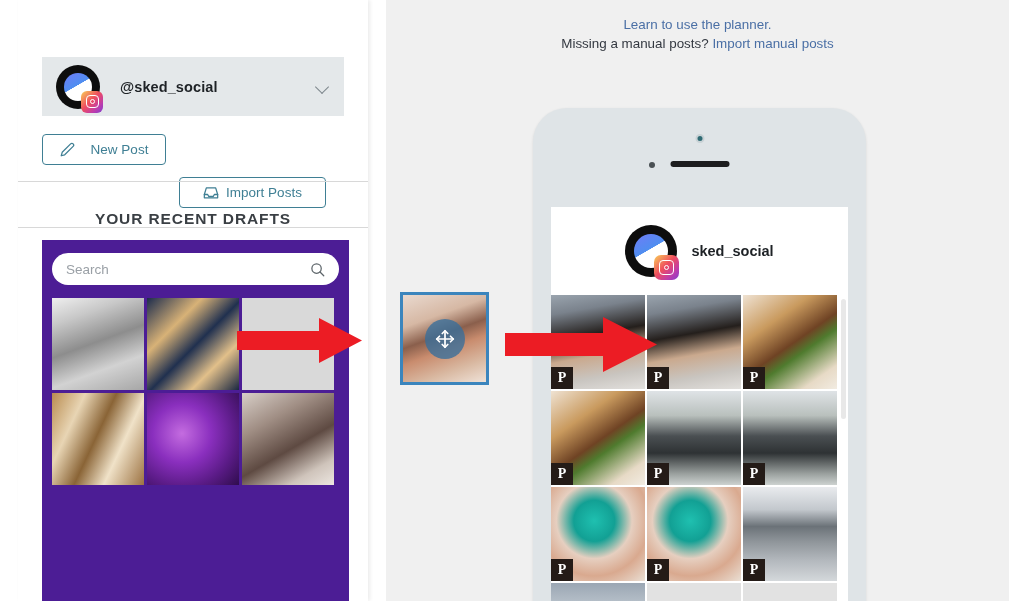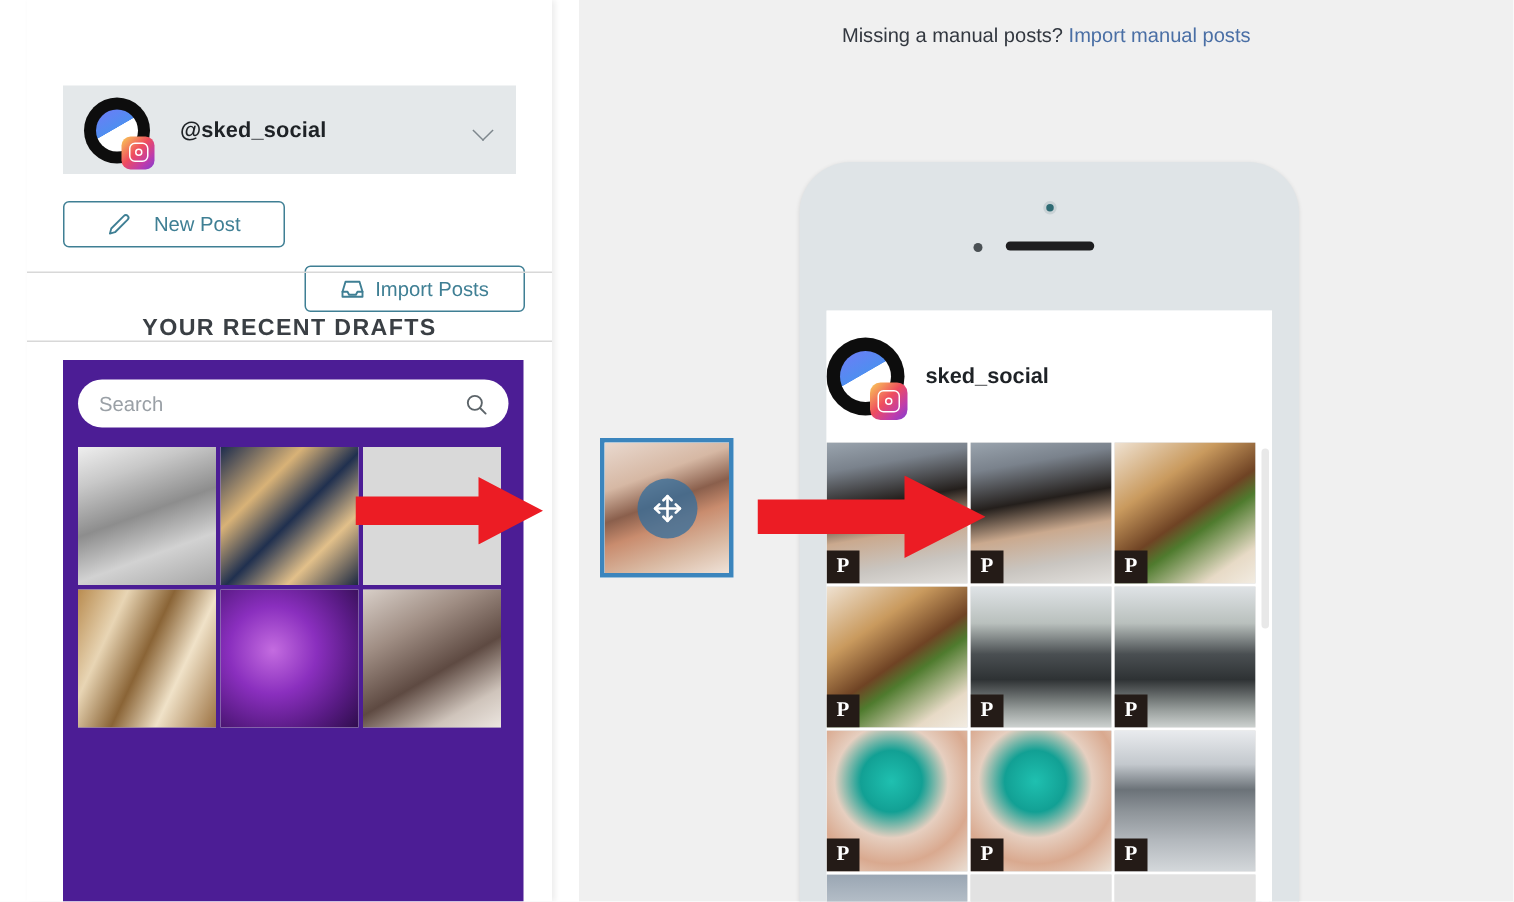--- a/index.html
+++ b/index.html
@@ -124,21 +124,21 @@
     background: #ffffff;
     color: #3f7f94;
     font-size: 13.5px;
     display: flex;
     align-items: center;
     justify-content: center;
     gap: 7px;
     cursor: pointer;
     font-family: "Liberation Sans", sans-serif;
   }
-  .btn-new-post { width: 148px; gap: 16px; }
+  .btn-new-post { width: 124px; gap: 16px; }
   .btn-import-posts { width: 147px; margin-top: 43px; }
 
   .ico { display: inline-flex; align-items: center; }
   .ico svg { display: block; }
 
   .divider {
     position: absolute;
     left: 0;
     width: 350px;
     height: 1px;
@@ -272,21 +272,21 @@
     width: 297px;
     height: 421px;
     background: #ffffff;
     overflow: hidden;
   }
 
   .phone-header {
     height: 88px;
     display: flex;
     align-items: center;
-    justify-content: flex-start;
+    justify-content: center;
     gap: 14px;
     background: #ffffff;
   }
   .phone-logo { position: relative; width: 52px; height: 52px; }
   .phone-logo .brand-ring { width: 52px; height: 52px; }
   .phone-logo .brand-inner { left: 9px; top: 9px; width: 34px; height: 34px; }
   .phone-logo .ig-badge { left: 29px; top: 30px; width: 25px; height: 25px; border-radius: 7px; }
   .phone-logo .ig-sq { width: 15px; height: 15px; }
   .phone-username {
     font-size: 14.5px;
@@ -468,20 +468,23 @@
           <div class="draft-cell">
             <div class="ph ph-shopper"></div>
           </div>
         </div>
     </div>
   </aside>
 
   <main class="main">
 
     <div class="helper-text">
+      <div>
+        <a class="helper-link">Learn to use the planner.</a>
+      </div>
       <div class="helper-line2">
         <span>Missing a manual posts? </span><a class="helper-link">Import manual posts</a>
       </div>
     </div>
 
     <div class="phone">
       <div class="phone-cam"></div>
       <div class="phone-sensor"></div>
       <div class="phone-speaker"></div>
 

